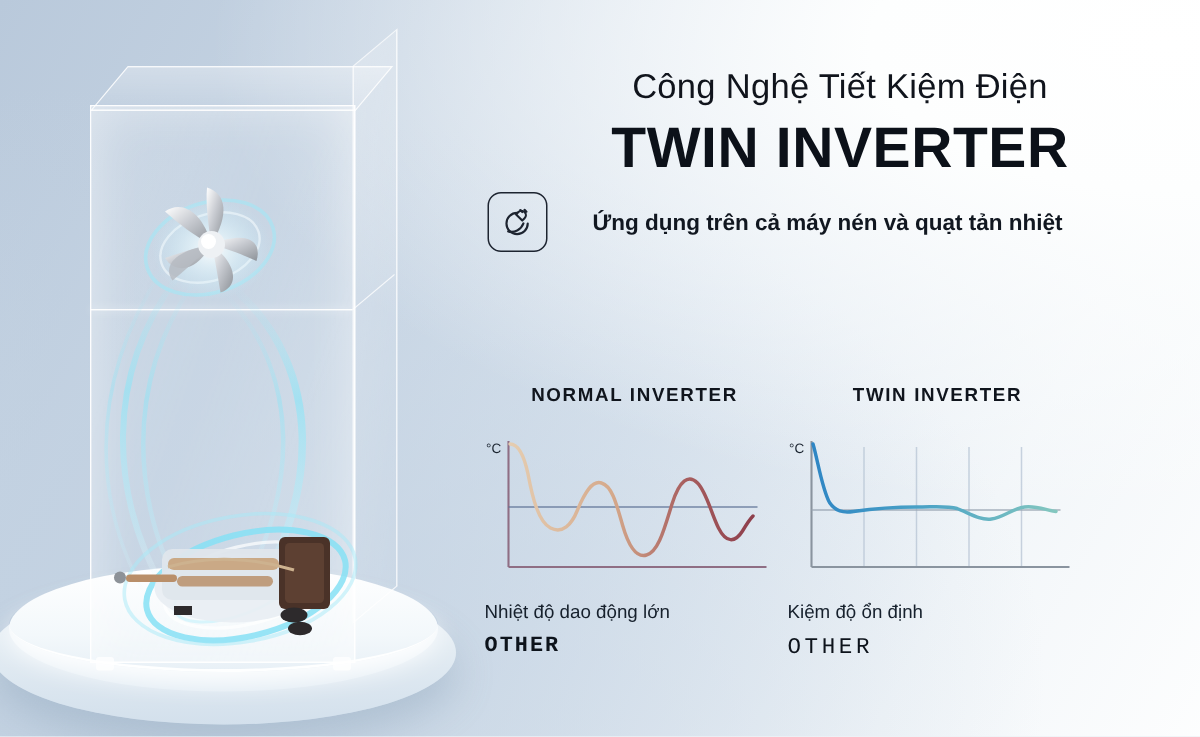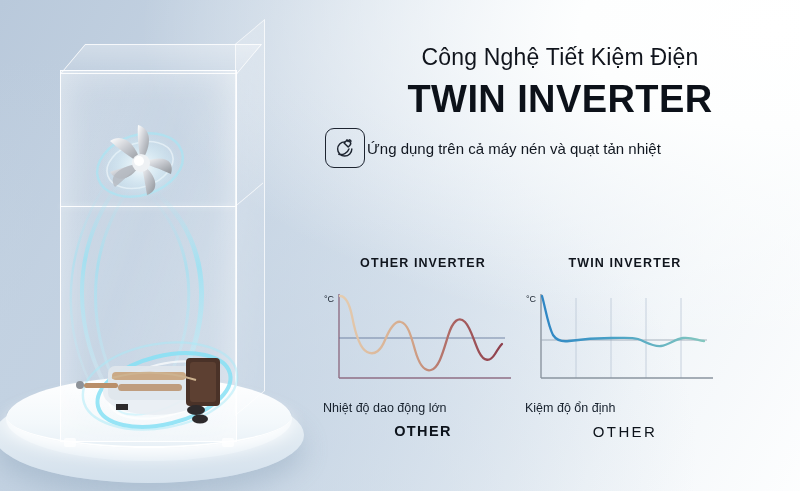--- a/index.html
+++ b/index.html
@@ -67,39 +67,39 @@
   #content{position:absolute;left:315px;top:0;width:485px;height:491px;}
   .eyebrow{
     position:absolute;left:10px;top:44px;width:470px;text-align:center;
     font-size:23px;color:#10141c;letter-spacing:.2px;
   }
   .headline{
     position:absolute;left:10px;top:78px;width:470px;text-align:center;
     font-size:38px;font-weight:700;color:#0c1119;letter-spacing:.4px;
   }
   .features{position:absolute;left:10px;top:128px;width:470px;}
-  .feature{display:flex;align-items:center;gap:2px;margin-bottom:12px;}
+  .feature{display:flex;align-items:center;gap:30px;margin-bottom:12px;font-weight:bold;}
   .ficon{
     flex:0 0 auto;width:38px;height:38px;border:1.6px solid #1d2430;border-radius:9px;
     display:flex;align-items:center;justify-content:center;
   }
   .ftext{font-size:15px;line-height:19px;color:#111720;}
   .ftext div{white-space:nowrap;}
   
   .charts{position:absolute;left:0;top:256px;width:485px;height:200px;}
   .chart-col{position:absolute;top:0;width:200px;}
   .chart-col.left{left:8px;}
   .chart-col.right{left:210px;}
   .chart-title{
     text-align:center;font-size:12.5px;font-weight:700;letter-spacing:1.1px;color:#10151d;
   }
   .chart-box{margin-top:22px;height:92px;position:relative;}
   .chart-box svg{display:block;}
   .chart-cap{margin-top:17px;text-align:left;font-size:12.5px;color:#16202c;}
-  .brand{margin-top:8px;text-align:center;font-size:14.5px;font-weight:700;letter-spacing:1.4px;color:#0d131b;}
+  .brand{margin-top:8px;text-align:left;font-size:14.5px;font-weight:700;letter-spacing:1.4px;color:#0d131b;font-family:Liberation Mono, monospace;}
   .brand.aqua{font-weight:400;letter-spacing:2.4px;font-size:15px;}
 </style>
 </head>
 <body>
 
 <div id="stage">
 
   <div id="scene">
 
     <div class="podium"></div>
@@ -203,21 +203,21 @@
         <div class="ftext">
           <div>Ứng dụng trên cả máy nén và quạt tản nhiệt</div>
         </div>
       </div>
 
     </div>
 
     <div class="charts">
 
       <div class="chart-col left">
-        <div class="chart-title">OTHER INVERTER</div>
+        <div class="chart-title">NORMAL INVERTER</div>
         <div class="chart-box">
           <svg width="190" height="92" viewBox="0 0 190 92">
             <defs>
               <linearGradient id="normGrad" x1="0" y1="0" x2="1" y2="0">
                 <stop offset="0" stop-color="#e5cdb1"></stop>
                 <stop offset=".42" stop-color="#d5a98b"></stop>
                 <stop offset=".72" stop-color="#a85f5f"></stop>
                 <stop offset="1" stop-color="#8e3f4c"></stop>
               </linearGradient>
             </defs>

